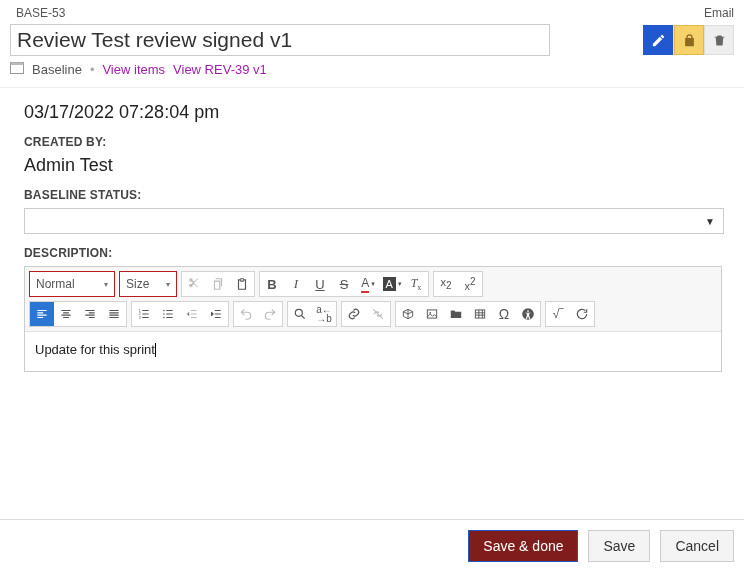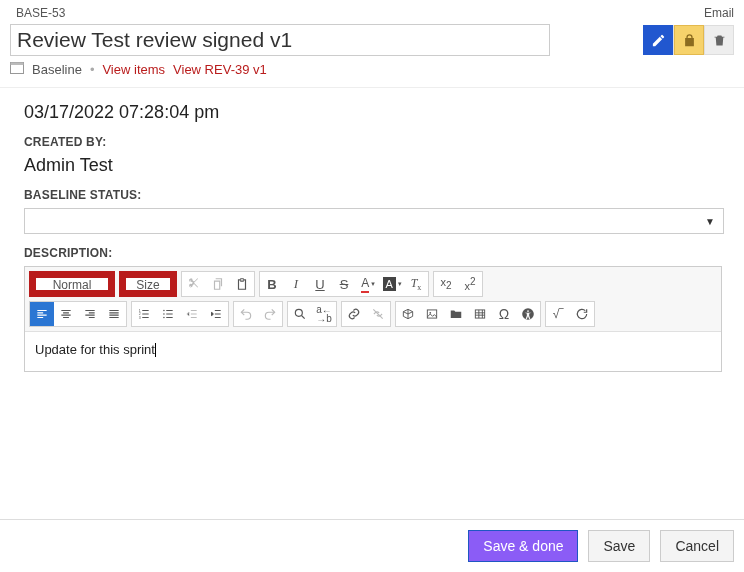--- a/index.html
+++ b/index.html
@@ -55,21 +55,21 @@
     display:flex;
     align-items:center;
     gap: 8px;
     padding: 4px 10px 10px 10px;
     font-size: 13px;
     color: #555;
     border-bottom: 1px solid #eee;
   }
   .subheader .win-icon svg{ width:14px; height:12px; }
   .subheader .dot { color:#aaa; }
-  .subheader a { color: #b91c1c; text-decoration: none; }
+  .subheader a { color: #a21caf; text-decoration: none; }
   .content { padding: 14px 24px; }
   .field-label {
     text-transform: uppercase;
     font-weight: 700;
     font-size: 12px;
     color: #444;
     margin-top: 12px;
     margin-bottom: 6px;
     letter-spacing: .2px;
   }
@@ -112,25 +112,24 @@
   .tbtn{
     width:24px; height:24px;
     display:flex; align-items:center; justify-content:center;
     cursor:pointer;
     color:#555;
   }
   .tbtn.disabled{ color:#bbb; cursor:default;}
   .tbtn.active{ background:#2b76d3; color:#fff;}
   .tbtn svg{ width:14px; height:14px; }
   .dd{
-    height:26px; border:7px solid #b91c1c; background:#fff;
+    height:26px; border:1px solid #b91c1c; background:#fff;
     display:flex; align-items:center;
     padding:0 6px; gap:6px; font-size:12px; color:#555;
     cursor:pointer;
-    flex-direction:column;
   }
   .dd.normal{ width:86px; }
   .dd.size{ width:58px; }
   .dd .caret{ font-size:8px; color:#777; margin-left:auto;}
   .tbtn.text{ width:auto; padding:0 6px; font-size:12px; gap:4px;}
   .tbtn.text svg{ width:12px; height:12px; }
   .editor{
     background:#fff;
     border-top:1px solid #e0e0e0;
     padding:10px;
@@ -160,21 +159,21 @@
     height:32px;
     padding:0 14px;
     border:1px solid #ccc;
     background:#f4f4f4;
     font-size:14px;
     color:#333;
     cursor:pointer;
     display:flex;align-items:center;justify-content:center;
   }
   .fbtn.primary{
-    background:#8b5cf6;
+    background:#7f1d1d;
     border-color:#1f57c3;
     color:#fff;
     font-weight:500;
   }
   
   .serif{ font-family: Georgia, 'Times New Roman', serif; }
   .strike{ text-decoration: line-through; }
   .under{ text-decoration: underline; }
   .sub{ font-size:10px;}
 </style>

